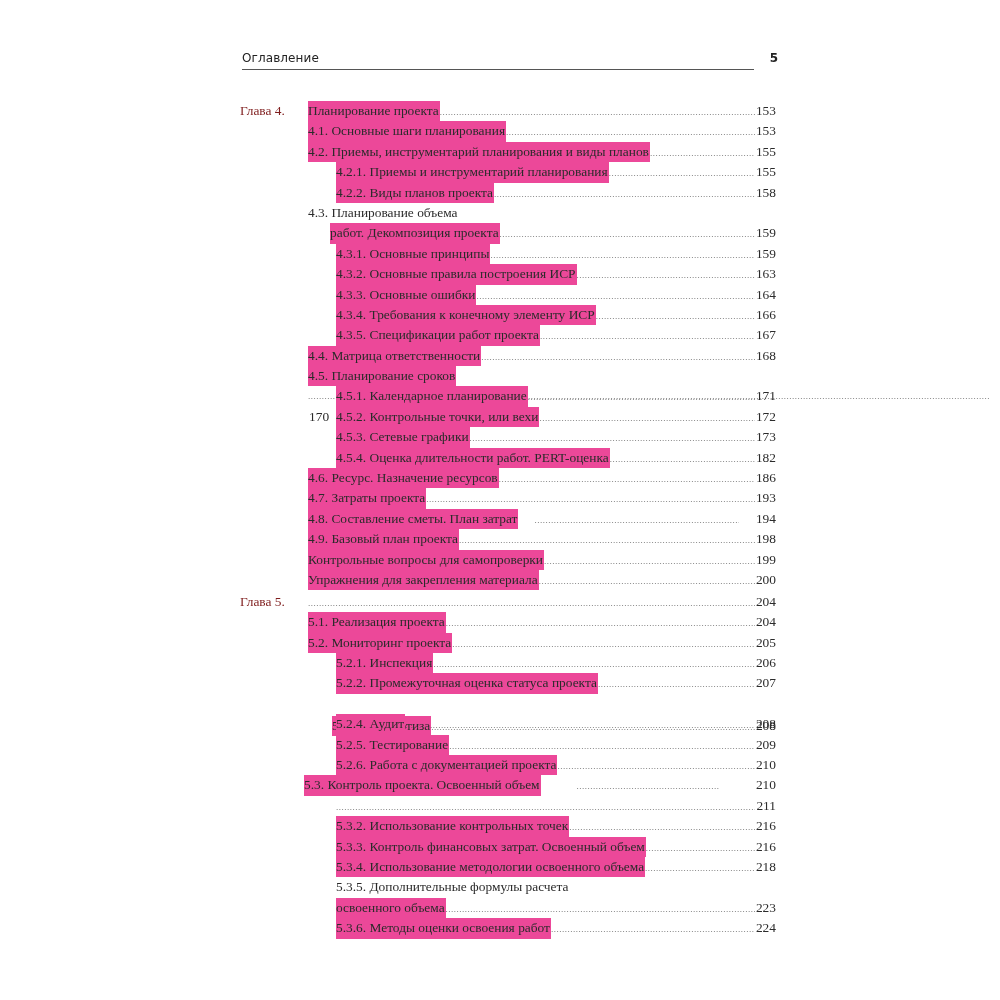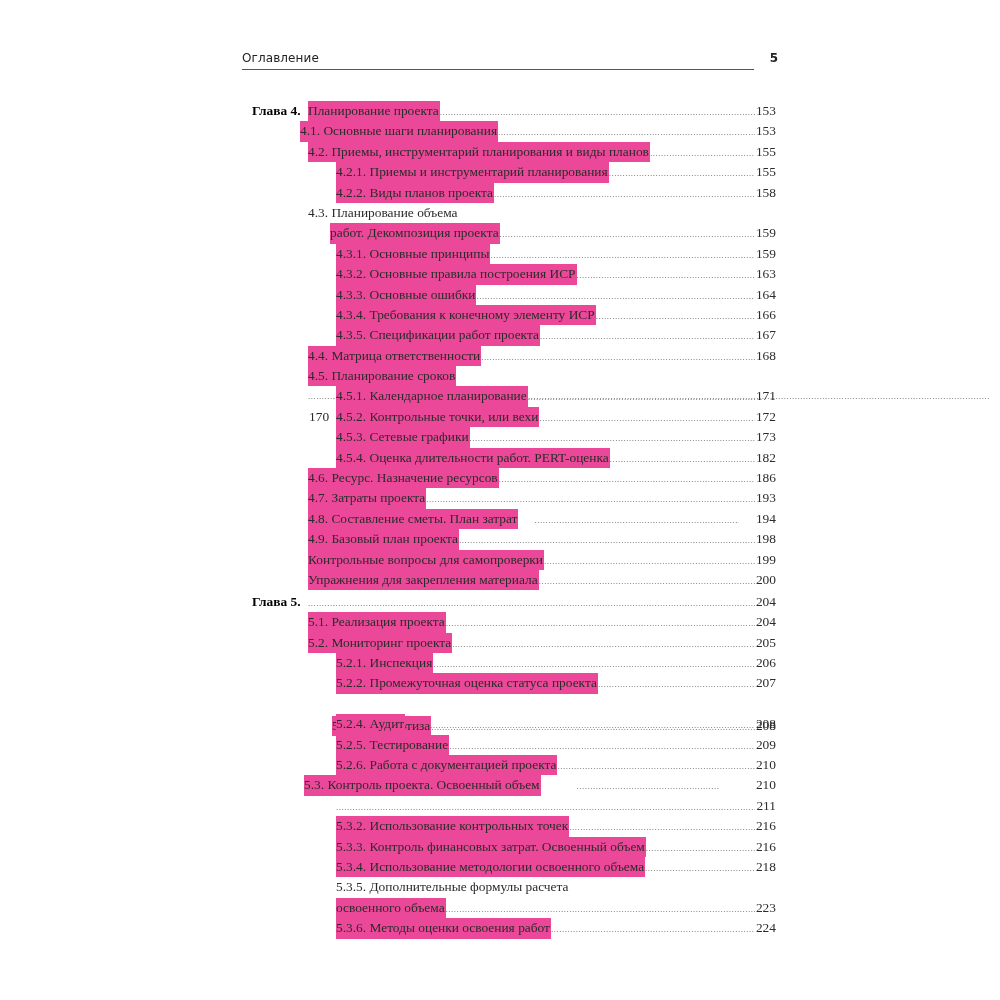--- a/index.html
+++ b/index.html
@@ -6,21 +6,21 @@
   body { width: 1000px; height: 1000px; position: relative; overflow: hidden; }
   .page { position: absolute; left: 0; top: 0; width: 1000px; height: 1000px; background: #fff; }
   .running-head { position: absolute; left: 242px; top: 51px; width: 536px; height: 20px; }
   .rh-title { position: absolute; left: 0; top: 0; font-family: "DejaVu Sans", sans-serif; font-size: 12px; color: #222; letter-spacing: 0.1px; }
   .rh-rule { position: absolute; left: 0; top: 18px; width: 512px; height: 1px; background: #555; }
   .rh-num { position: absolute; right: 0; top: 0; font-family: "DejaVu Sans", sans-serif; font-size: 12px; font-weight: bold; color: #222; }
 
   .toc { position: absolute; left: 240px; top: 101px; width: 536px; font-family: "Liberation Serif", serif; font-size: 13.4px; color: #2b2b2b; }
   .row { position: relative; height: 20.4px; line-height: 20.4px; white-space: nowrap; }
   .row.gap { margin-top: 1.5px; }
-  .chap-label { position: absolute; left: 12px; top: 0; font-weight: bold; color: #000000; }
+  .chap-label { position: absolute; left: 0; top: 0; font-weight: normal; color: #7f1d1d; }
   .entry { position: absolute; right: 0; top: 0; display: flex; align-items: baseline; }
   .entry .t { white-space: nowrap; background: #ec4899; padding-right: 1px; }
   .entry .dots { flex: 1 1 auto; overflow: hidden; white-space: nowrap; color: #555; letter-spacing: 0.5px; font-size: 9px; }
   .entry .dots::before { content: "........................................................................................................................................................................................................................................................"; }
   .entry .p { white-space: nowrap; padding-left: 1px; }
   .plain-line { position: absolute; top: 0; white-space: nowrap; }
 </style>
 </head>
 <body>
 
@@ -34,21 +34,21 @@
   <div class="toc" id="toc">
       <div class="row">
         <span class="chap-label">Глава 4.</span>
         <div class="entry" style="left: 68px;">
           <span class="t">Планирование проекта</span>
           <span class="dots"></span>
           <span class="p">153</span>
         </div>
       </div>
       <div class="row">
-        <div class="entry" style="left: 60px;">
+        <div class="entry" style="left: 68px;">
           <span class="t">4.1. Основные шаги планирования</span>
           <span class="dots"></span>
           <span class="p">153</span>
         </div>
       </div>
       <div class="row">
         <div class="entry" style="left: 68px;">
           <span class="t">4.2. Приемы, инструментарий планирования и виды планов</span>
           <span class="dots"></span>
           <span class="p">155</span>

